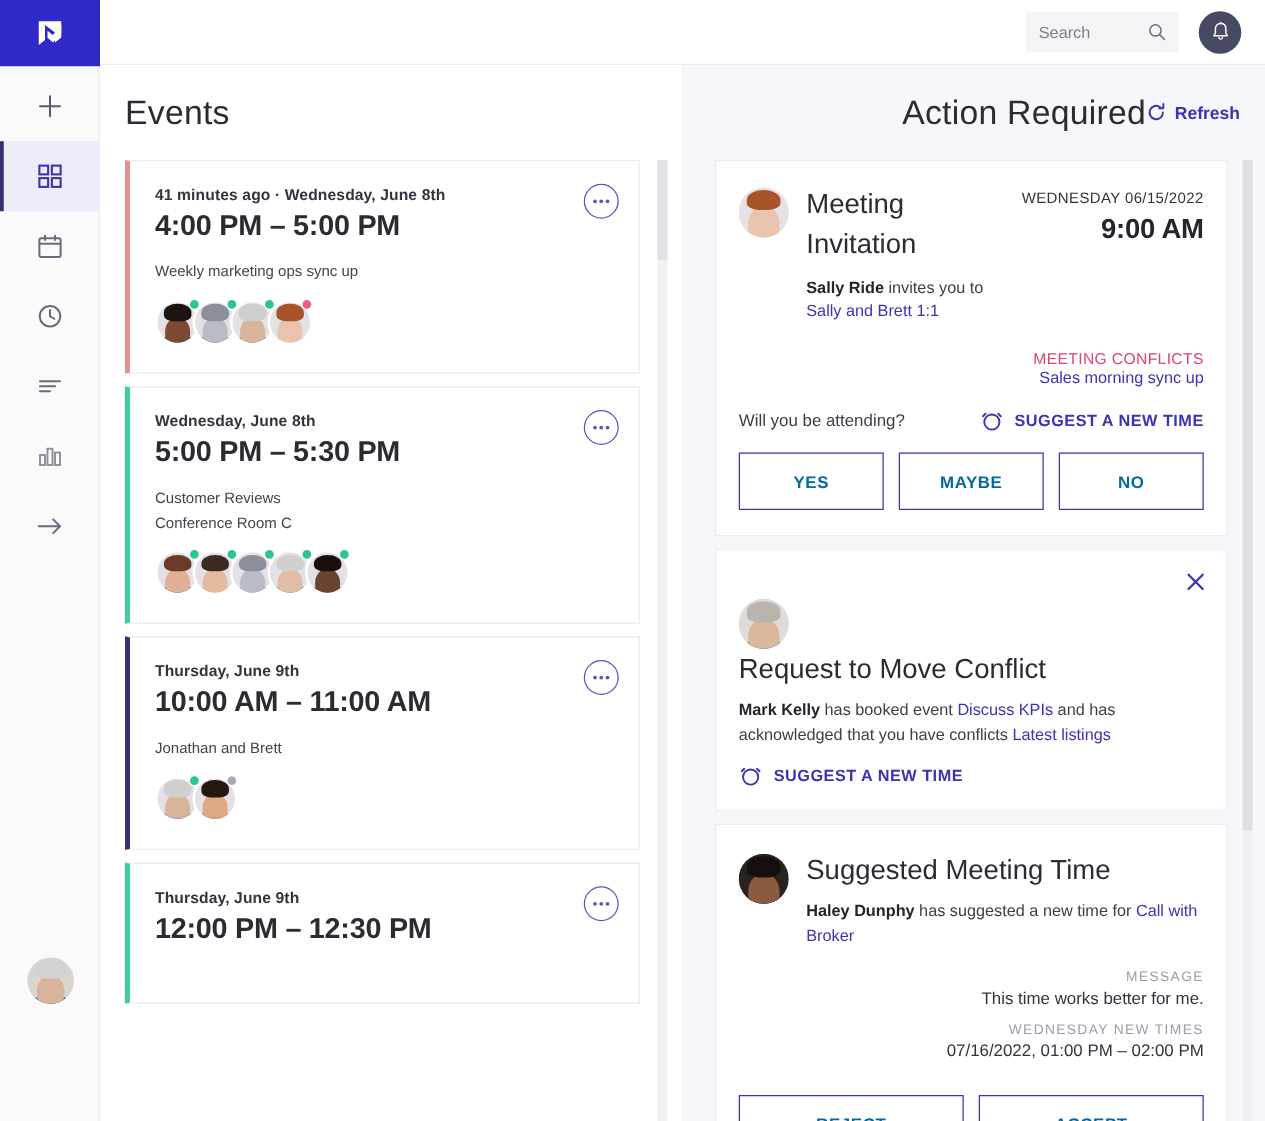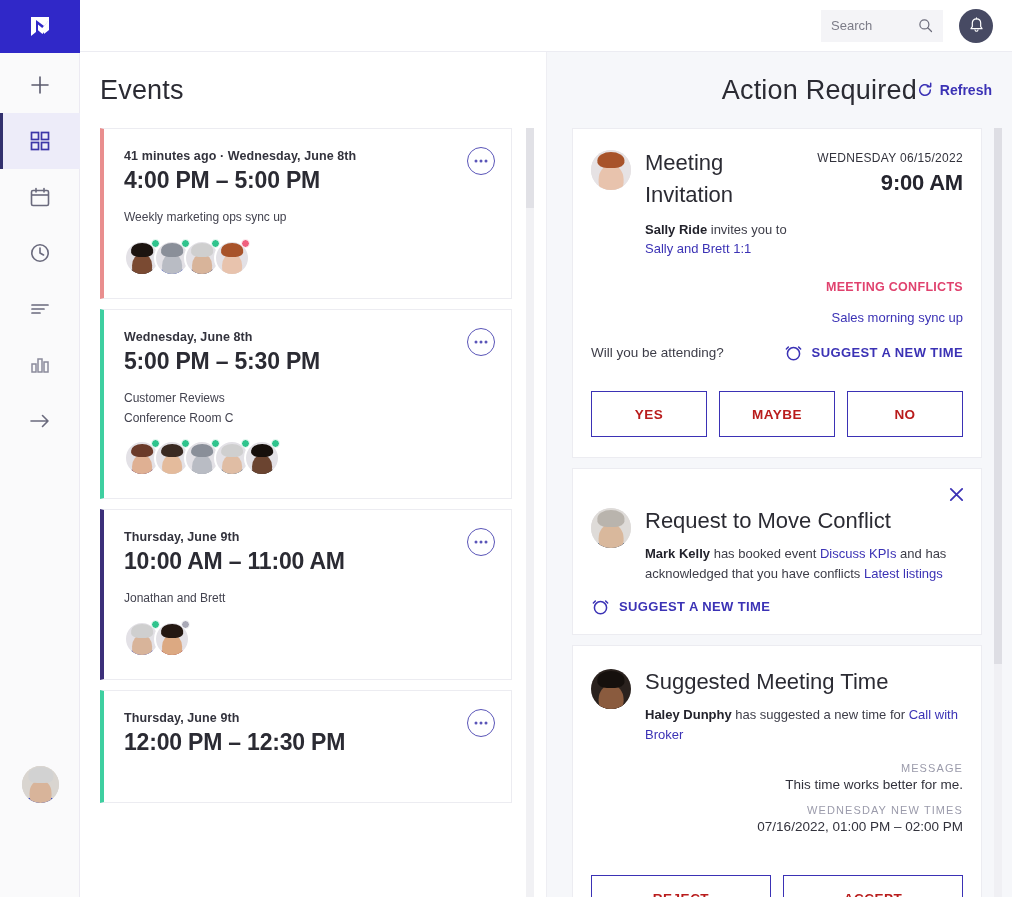--- a/index.html
+++ b/index.html
@@ -170,50 +170,49 @@
   }
   .inv-time {
     font-size: 22px; font-weight: bold; color: #25252e;
     line-height: 1.24; letter-spacing: -.2px;
   }
   .conflicts {
     text-align: right; padding: 22px 18px 0 18px;
   }
   .conflict-label {
     font-size: 12.5px; color: #e0426e; letter-spacing: .3px;
-    font-weight: 700; margin-bottom: 16px;
+    font-weight: 400; margin-bottom: 0;
   }
   .conflict-item { font-size: 13px; }
   .attend-row {
     display: flex; align-items: center; justify-content: space-between;
     padding: 18px 18px 0 18px;
   }
   .attend-q { font-size: 13.5px; color: #3d3d48; }
   .suggest {
     display: flex; align-items: center; gap: 9px;
     color: #3b32b5; font-size: 13px; font-weight: bold;
     letter-spacing: .4px; cursor: pointer;
   }
   .btn-row { display: flex; gap: 12px; padding: 16px 18px 20px 18px; }
   .btn {
     flex: 1; height: 46px; border: 1.5px solid #3b32b5;
-    background: #ffffff; color: #b91c1c; font-size: 13.5px;
+    background: #ffffff; color: #0369a1; font-size: 13.5px;
     font-weight: bold; letter-spacing: .5px; cursor: pointer;
     display: flex; align-items: center; justify-content: center;
     font-family: "Liberation Sans", sans-serif;
-    margin-top: 13px;
   }
 
   
   .close-x {
     position: absolute; right: 14px; top: 14px;
     width: 22px; height: 22px; cursor: pointer;
     display: flex; align-items: center; justify-content: center;
   }
-  .cf-top { display: flex; padding: 36px 18px 0 18px; }
+  .cf-top { display: flex; padding: 36px 18px 0 18px; flex-direction: column; }
   .cf-body { font-size: 13px; color: #3d3d48; line-height: 1.5; margin-top: 7px; }
   .cf-body b { color: #23232c; }
   .cf-suggest { padding: 14px 18px 18px 18px; }
 
   
   .sg-top { display: flex; padding: 20px 18px 0 18px; }
   .sg-meta { text-align: right; padding: 18px 18px 0 18px; }
   .sg-label {
     font-size: 11px; color: #9b9bab; letter-spacing: 1.1px;
     margin-bottom: 3px;

